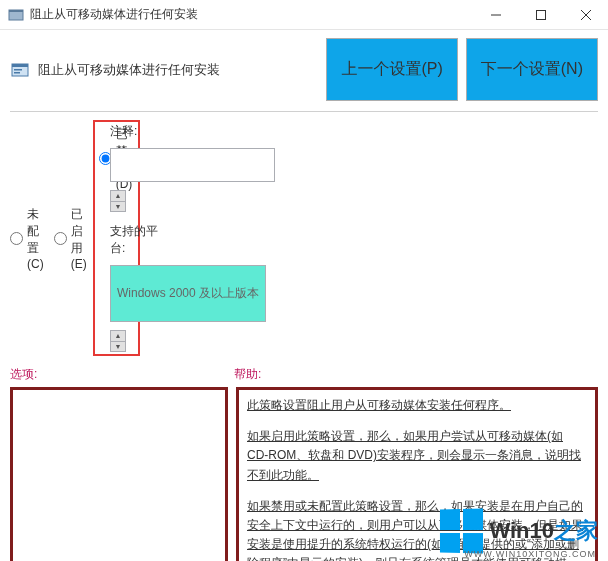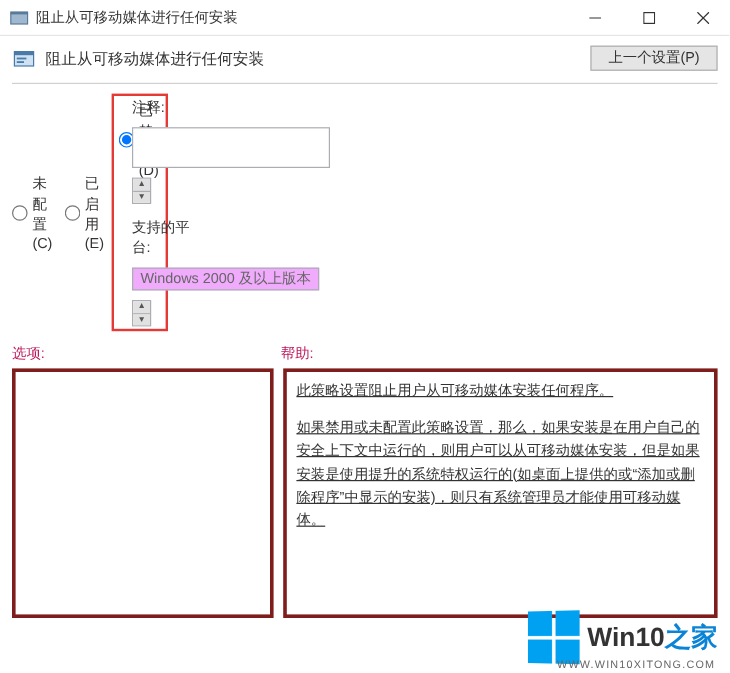--- a/index.html
+++ b/index.html
@@ -36,23 +36,23 @@
     display: flex; align-items: center;
     padding: 8px 10px 10px 10px;
     gap: 8px;
   }
   .header-row .policy-icon {
     width: 20px; height: 20px;
   }
   .header-row .policy-title { flex: 1; color: #333; font-size: 13px; }
   .nav-btn {
     border: 1px solid #adadad;
-    background: #e5e5e5;
-    padding: 1px 14px;
-    font-size: 12px;
+    background: #0ea5e9;
+    padding: 20px 14px;
+    font-size: 16px;
     font-family: inherit;
     color: #333;
     min-width: 100px;
   }
 
   .separator { border-top: 1px solid #d0d0d0; margin: 0 10px 8px 10px; }
 
   .config-area {
     display: flex;
     padding: 0 10px;
@@ -77,23 +77,23 @@
     flex: 1; height: 56px;
     border: 1px solid #abadb3;
     background: #fff;
     resize: none;
     font-family: inherit; font-size: 12px;
     padding: 2px 4px;
   }
   .platform-box {
     flex: 1;
     border: 1px solid #abadb3;
-    background: #f0abfc;
+    background: #5eead4;
     color: #666;
-    padding: 0 6px;
+    padding: 19px 6px;
     height: 22px;
     display: flex; align-items: center;
   }
   .spin {
     width: 16px;
     display: flex; flex-direction: column;
     border: 1px solid #abadb3;
     height: 22px;
   }
   .spin div { flex:1; display:flex; align-items:center; justify-content:center; background:#e1e1e1; font-size:7px; color:#555; border-bottom:1px solid #abadb3;}
@@ -173,20 +173,21 @@
   <span class="policy-icon">
     <svg width="20" height="20" viewBox="0 0 20 20">
       <rect x="2" y="4" width="16" height="12" fill="#cfe2f3" stroke="#4a7aa8"></rect>
       <rect x="2" y="4" width="16" height="3" fill="#4a7aa8"></rect>
       <rect x="4" y="9" width="8" height="1.5" fill="#4a7aa8"></rect>
       <rect x="4" y="12" width="6" height="1.5" fill="#4a7aa8"></rect>
     </svg>
   </span>
   <span class="policy-title">阻止从可移动媒体进行任何安装</span>
   <button class="nav-btn">上一个设置(P)</button>
+  <button class="nav-btn">下一个设置(N)</button>
 </div>
 
 <div class="separator"></div>
 
 <div class="config-area">
   <div class="radio-col">
     <label class="radio-item">
       <input type="radio" name="state" style="">
       <span>未配置(C)</span>
     </label>
@@ -224,20 +225,21 @@
 
 <div class="labels-row">
   <span class="opt-label">选项:</span>
   <span class="help-label">帮助:</span>
 </div>
 
 <div class="panes">
   <div class="pane options"></div>
   <div class="pane help">
     <p>此策略设置阻止用户从可移动媒体安装任何程序。</p>
+    <p>如果启用此策略设置，那么，如果用户尝试从可移动媒体(如 CD-ROM、软盘和 DVD)安装程序，则会显示一条消息，说明找不到此功能。</p>
     <p>如果禁用或未配置此策略设置，那么，如果安装是在用户自己的安全上下文中运行的，则用户可以从可移动媒体安装，但是如果安装是使用提升的系统特权运行的(如桌面上提供的或“添加或删除程序”中显示的安装)，则只有系统管理员才能使用可移动媒体。</p>
 
   </div>
 </div>
 
 <div class="watermark">
   <div class="win-logo">
     <div></div>
       <div></div>
       <div></div>

